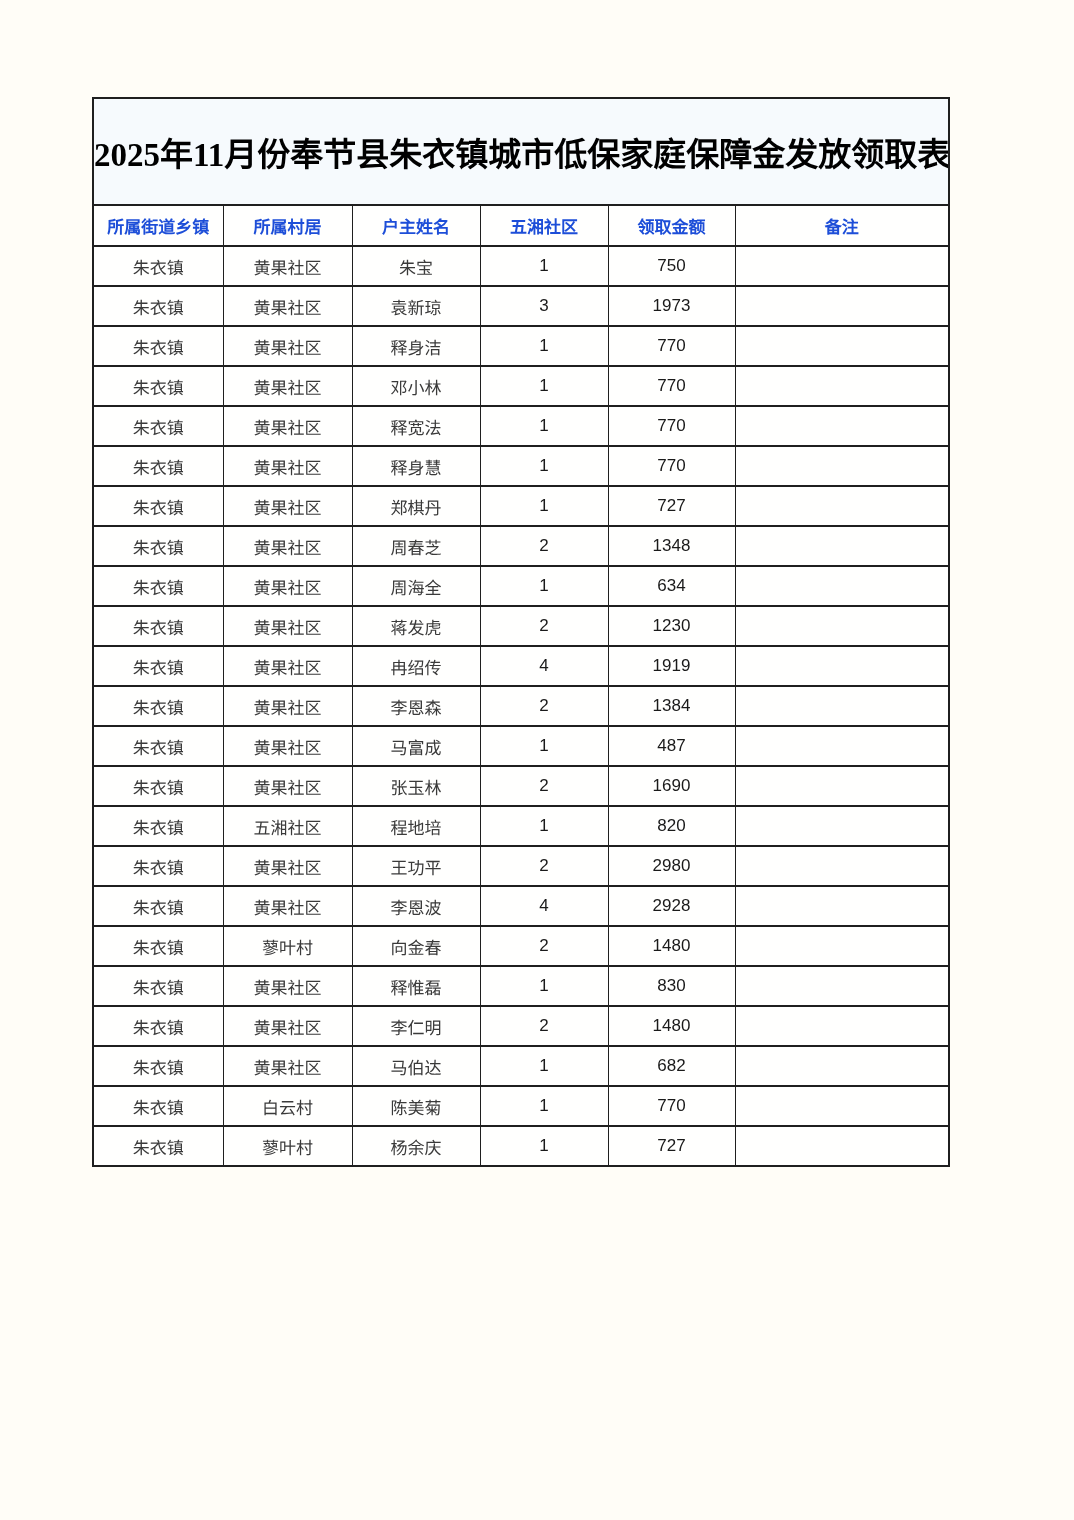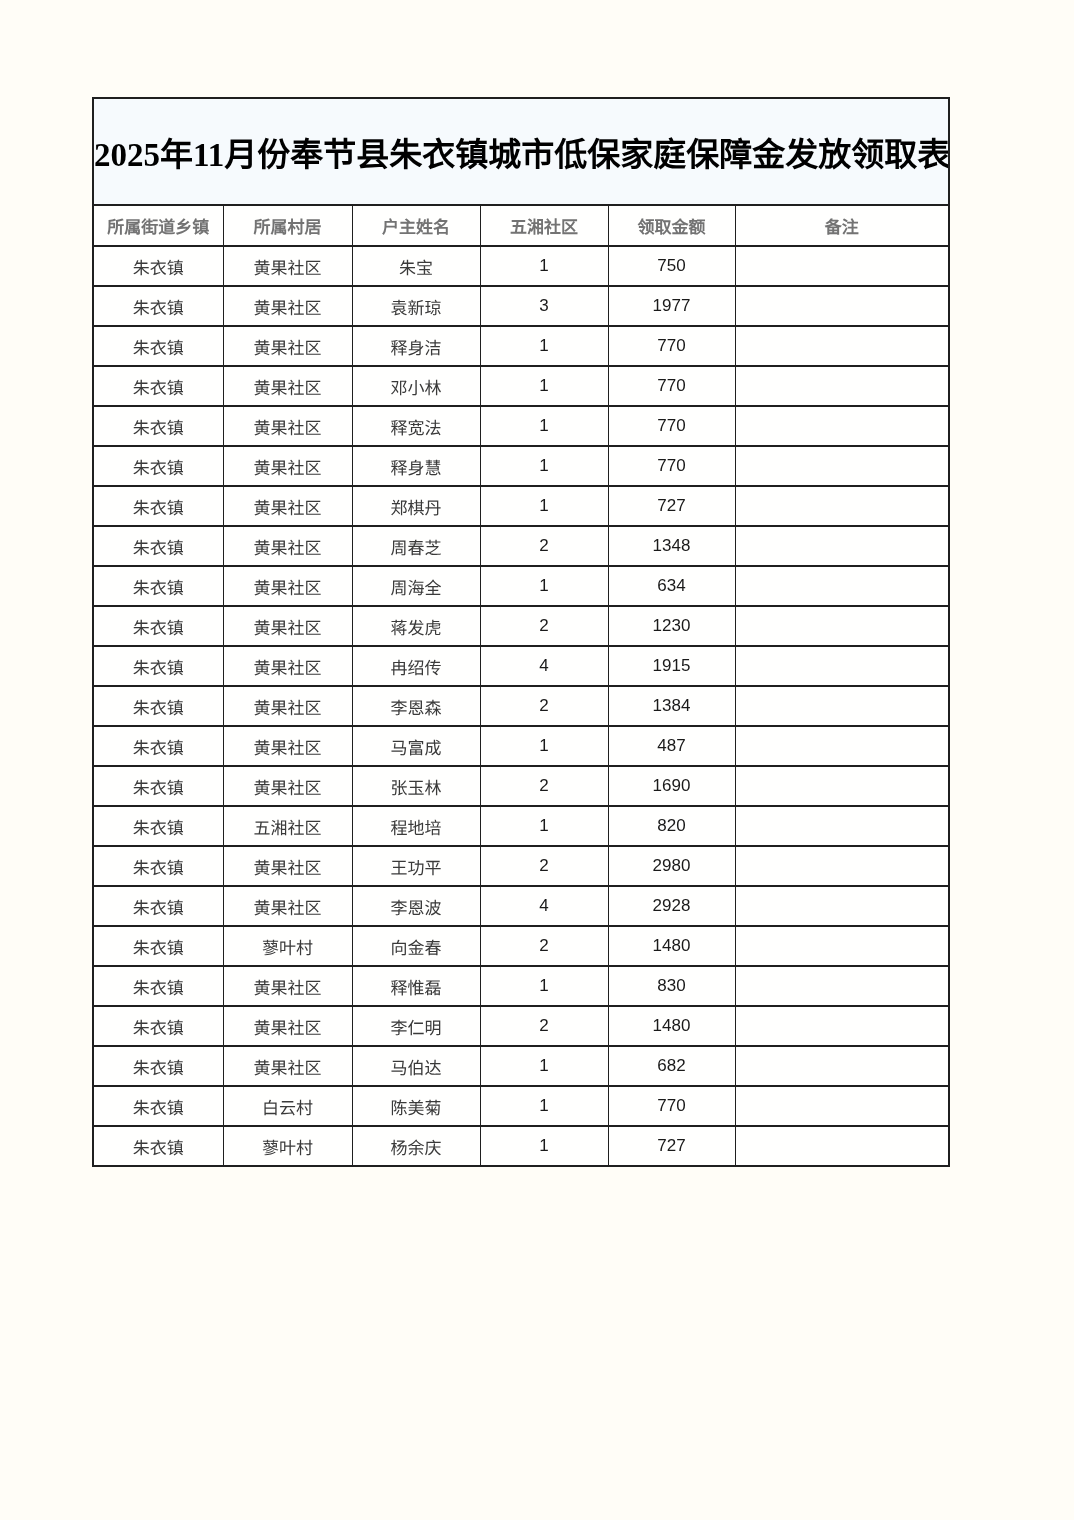--- a/index.html
+++ b/index.html
@@ -45,21 +45,21 @@
     font-size: 33px;
     font-weight: 600;
     letter-spacing: 0px;
     color: #000;
     font-family: "Liberation Serif", "DejaVu Serif", serif;
   }
   tr.header-row th {
     height: 41px;
     font-size: 17px;
     font-weight: 700;
-    color: #737373;
+    color: #1d4ed8;
     background: var(--cell-bg);
     font-family: "Liberation Serif", "DejaVu Serif", serif;
     margin-left: 20px;
   }
   tbody tr { height: 40px; }
   tbody td {
     font-size: 17px;
     color: #3a3a3a;
     background: var(--cell-bg);
     font-family: "Liberation Serif", "DejaVu Serif", serif;
@@ -103,21 +103,21 @@
           <td class="col-2">朱宝</td>
           <td class="col-3">1</td>
           <td class="col-4">750</td>
           <td class="col-5"></td>
         </tr>
         <tr>
           <td class="col-0">朱衣镇</td>
           <td class="col-1">黄果社区</td>
           <td class="col-2">袁新琼</td>
           <td class="col-3">3</td>
-          <td class="col-4">1977</td>
+          <td class="col-4">1973</td>
           <td class="col-5"></td>
         </tr>
         <tr>
           <td class="col-0">朱衣镇</td>
           <td class="col-1">黄果社区</td>
           <td class="col-2">释身洁</td>
           <td class="col-3">1</td>
           <td class="col-4">770</td>
           <td class="col-5"></td>
         </tr>
@@ -175,21 +175,21 @@
           <td class="col-2">蒋发虎</td>
           <td class="col-3">2</td>
           <td class="col-4">1230</td>
           <td class="col-5"></td>
         </tr>
         <tr>
           <td class="col-0">朱衣镇</td>
           <td class="col-1">黄果社区</td>
           <td class="col-2">冉绍传</td>
           <td class="col-3">4</td>
-          <td class="col-4">1915</td>
+          <td class="col-4">1919</td>
           <td class="col-5"></td>
         </tr>
         <tr>
           <td class="col-0">朱衣镇</td>
           <td class="col-1">黄果社区</td>
           <td class="col-2">李恩森</td>
           <td class="col-3">2</td>
           <td class="col-4">1384</td>
           <td class="col-5"></td>
         </tr>

